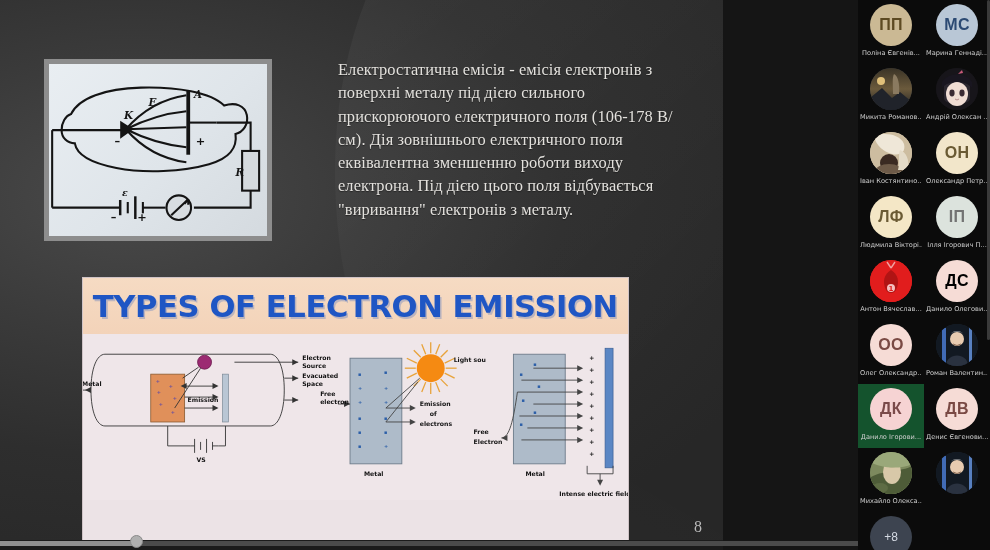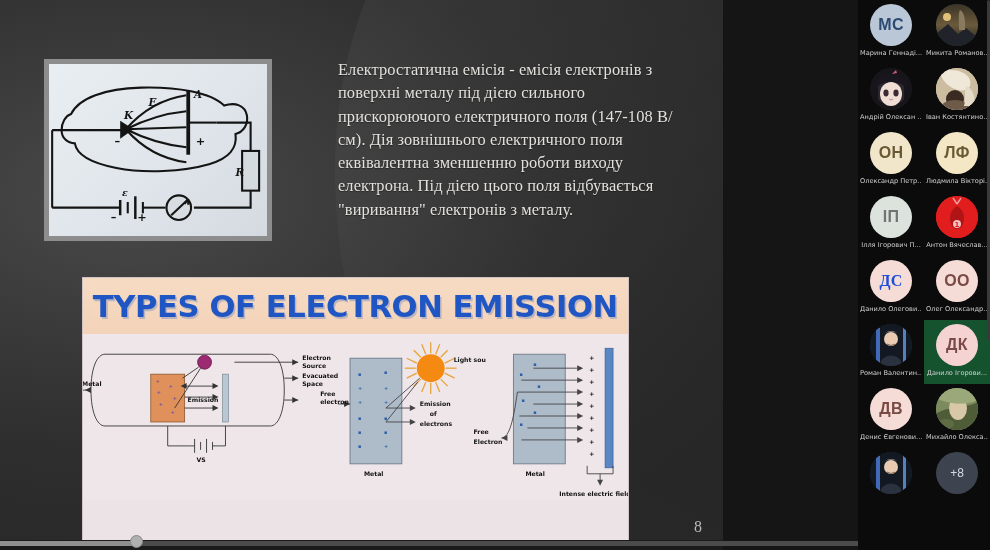--- a/index.html
+++ b/index.html
@@ -202,21 +202,21 @@
           </g>
           <g font-family="DejaVu Sans, sans-serif" fill="#141414" font-size="12" font-weight="700">
             <text x="68" y="86">–</text>
             <text x="154" y="86">+</text>
             <text x="64" y="166">–</text>
             <text x="92" y="166">+</text>
           </g>
         </svg>
       </div>
 
-      <div class="body-text">Електростатична емісія - емісія електронів з поверхні металу під дією сильного прискорюючого електричного поля (147-108 В/см). Дія зовнішнього електричного поля еквівалентна зменшенню роботи виходу електрона. Під дією цього поля відбувається "виривання" електронів з металу.</div>
+      <div class="body-text">Електростатична емісія - емісія електронів з поверхні металу під дією сильного прискорюючого електричного поля (106-178 В/см). Дія зовнішнього електричного поля еквівалентна зменшенню роботи виходу електрона. Під дією цього поля відбувається "виривання" електронів з металу.</div>
 
       <div class="info">
         <div class="info-banner">
           <span>TYPES OF ELECTRON EMISSION</span>
         </div>
         <div class="info-body">
           <svg viewBox="0 0 547 166" xmlns="http://www.w3.org/2000/svg" font-family="DejaVu Sans, sans-serif" font-size="6.2" font-weight="700" fill="#111">
 
             <g stroke="#333" stroke-width=".9" fill="none">
               <path d="M22,20 C14,20 8,34 8,56 C8,78 14,92 22,92 L188,92
@@ -384,20 +384,24 @@
 
     <div class="scrub-track">
       <div class="scrub-fill"></div>
       <div class="scrub-handle"></div>
     </div>
   </div>
 
   <div class="panel">
     <div class="pgrid" id="pgrid">
         <div class="ptile">
+          <div class="pav" style="background: rgb(203, 185, 148); color: rgb(93, 74, 34);">ПП</div>
+          <div class="pname">Поліна Євгенів...</div>
+        </div>
+        <div class="ptile">
           <div class="pav" style="background: rgb(185, 199, 214); color: rgb(44, 74, 115);">МС</div>
           <div class="pname">Марина Геннаді...</div>
         </div>
         <div class="ptile">
           <div class="pav" style="background: rgb(43, 51, 64); color: rgb(255, 255, 255);">
             <svg viewBox="0 0 42 42">
               <defs>
                 <linearGradient id="g1" x1="0" y1="0" x2="0" y2="1">
                   <stop offset="0" stop-color="#3a3326"></stop>
                   <stop offset="0.5" stop-color="#6b5a3c"></stop>
@@ -457,21 +461,21 @@
               <rect width="42" height="42" fill="#e11d1d"></rect>
               <path d="M21 10 C14 14 12 22 16 30 C18 34 24 34 26 30 C30 22 28 14 21 10Z" fill="#b01414"></path>
               <path d="M21 8 l-4 -6 M21 8 l4 -6" stroke="#f0a0a0" stroke-width="1.4" fill="none"></path>
               <circle cx="21" cy="28" r="4" fill="#f5c0c0"></circle>
               <text x="21" y="31" font-size="7" fill="#e11d1d" text-anchor="middle" font-family="DejaVu Sans">1</text>
             </svg>
           </div>
           <div class="pname">Антон Вячеслав...</div>
         </div>
         <div class="ptile">
-          <div class="pav" style="background: rgb(246, 220, 214); color: #1d4ed8; font-family: Liberation Serif, serif;">ДС</div>
+          <div class="pav" style="background: rgb(246, 220, 214); color: #000000;">ДС</div>
           <div class="pname">Данило Олегови...</div>
         </div>
         <div class="ptile">
           <div class="pav" style="background: rgb(246, 220, 214); color: rgb(122, 74, 68);">ОО</div>
           <div class="pname">Олег Олександр...</div>
         </div>
         <div class="ptile">
           <div class="pav" style="background: rgb(29, 39, 51); color: rgb(255, 255, 255);">
             <svg viewBox="0 0 42 42">
               <rect width="42" height="42" fill="#121922"></rect>

